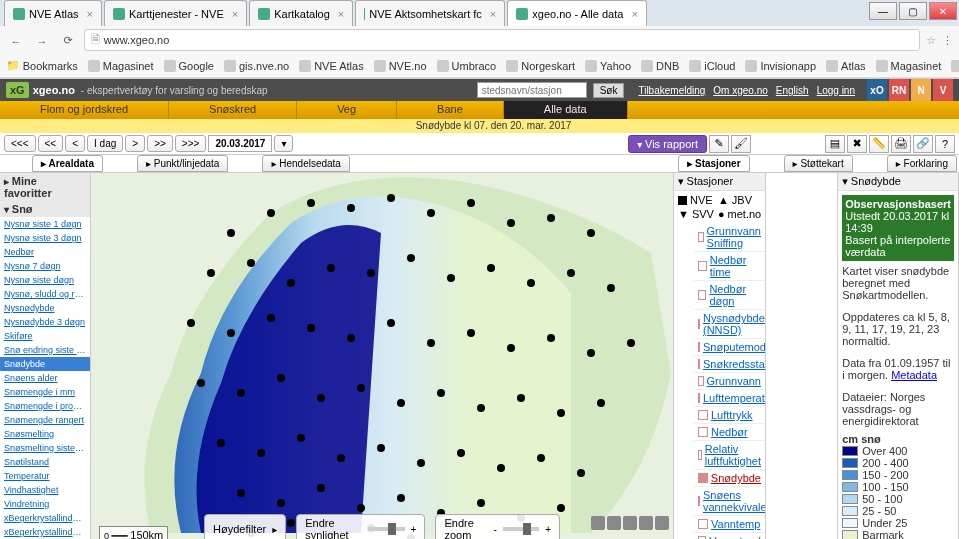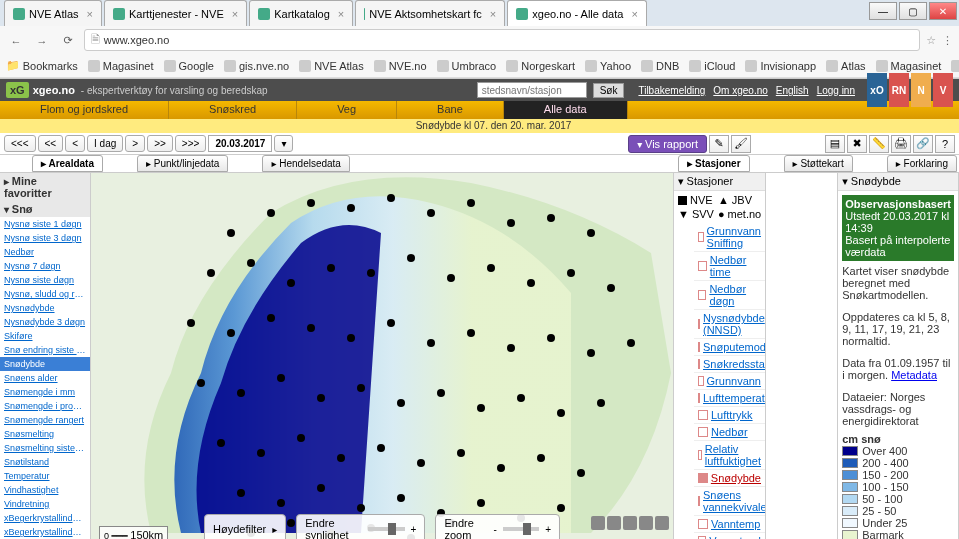--- a/index.html
+++ b/index.html
@@ -28,21 +28,21 @@
 
 .app-header { background: #4d4d4d; color: #fff; height: 22px; display: flex; align-items: center; padding: 0 6px; font-size: 11px; }
 .app-logo { background: #8bc34a; color: #333; font-weight: bold; padding: 2px 4px; margin-right: 4px; border-radius: 2px; }
 .app-title { font-weight: bold; margin-right: 6px; }
 .app-sub { color: #ccc; font-size: 10px; }
 .app-right { margin-left: auto; display: flex; align-items: center; gap: 6px; }
 .search-box { height: 16px; width: 110px; padding: 0 4px; font-size: 10px; border: 1px solid #999; }
 .sok-btn { background: #ddd; border: 1px solid #999; padding: 1px 6px; font-size: 10px; }
 .hdr-link { color: #fff; text-decoration: underline; font-size: 10px; }
 .hdr-icons { display: flex; gap: 2px; margin-left: 6px; }
-.hdr-icon { width: 20px; height: 34px; display: flex; align-items: center; justify-content: center; color: #fff; font-weight: bold; font-size: 10px; }
+.hdr-icon { width: 20px; height: 22px; display: flex; align-items: center; justify-content: center; color: #fff; font-weight: bold; font-size: 10px; }
 .hdr-icon.xo { background: #2a6496; }
 .hdr-icon.rn { background: #d9534f; }
 .hdr-icon.nn { background: #f0ad4e; }
 .hdr-icon.vv { background: #d9534f; }
 
 
 .top-nav { display: flex; height: 18px; background: linear-gradient(#f5b800,#d99800); font-size: 10px; color: #333; }
 .nav-item { flex: 0 0 auto; padding: 2px 40px; border-right: 1px solid #b8860b; }
 .nav-item.dark { background: #222; color: #fde; }
 

